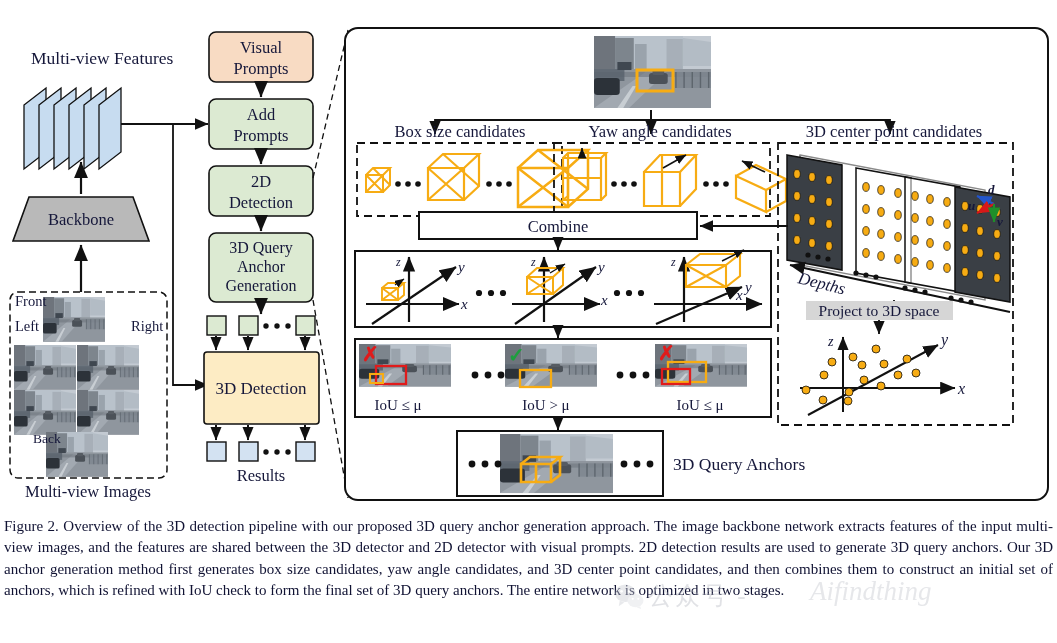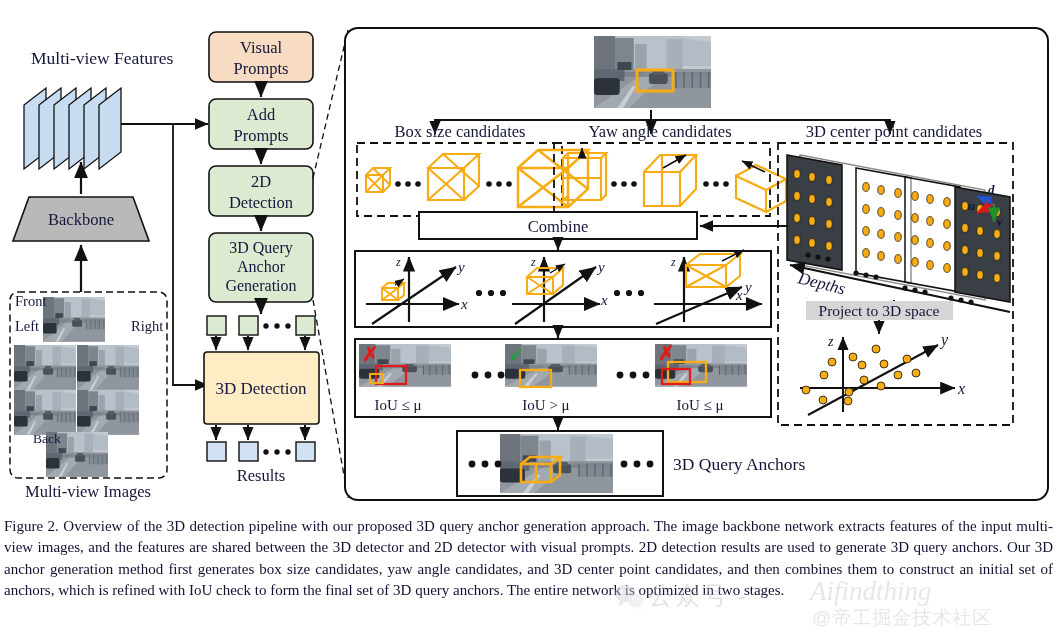--- a/index.html
+++ b/index.html
@@ -573,14 +573,13 @@
     <path d="M6 19 L5 25 L11 21 z" fill="#c9ccd3"></path>
     <ellipse cx="23" cy="19" rx="8.6" ry="7.2" fill="#dcdee3"></ellipse>
     <path d="M28 25 L29 28 L24 26 z" fill="#dcdee3"></path>
     <circle cx="8" cy="9" r="1.5" fill="#fff"></circle>
       <circle cx="16" cy="9" r="1.5" fill="#fff"></circle>
     <circle cx="20" cy="17" r="1.2" fill="#fff"></circle>
       <circle cx="26" cy="17" r="1.2" fill="#fff"></circle>
   </svg>
   <div class="wm-cn">公众号 -</div>
   <div class="wm-en">Aifindthing</div>
-  <div class="wm-sub">@帝工掘金技术社区</div>
 </div>
 
 </body></html>

